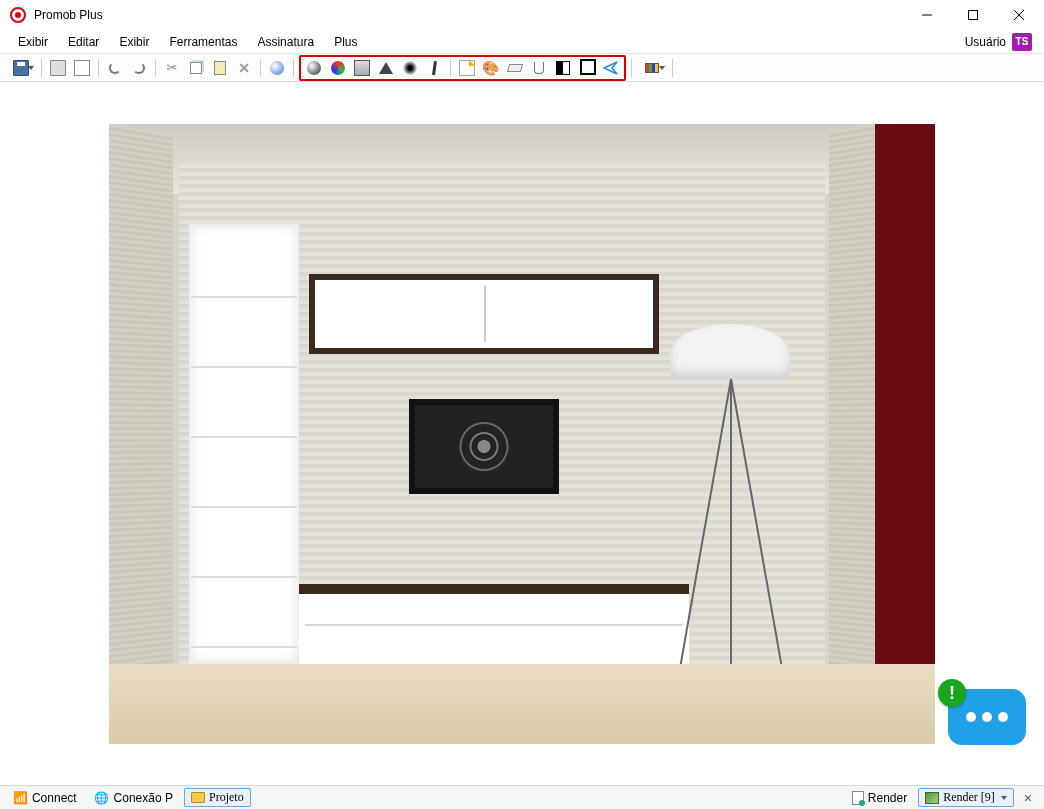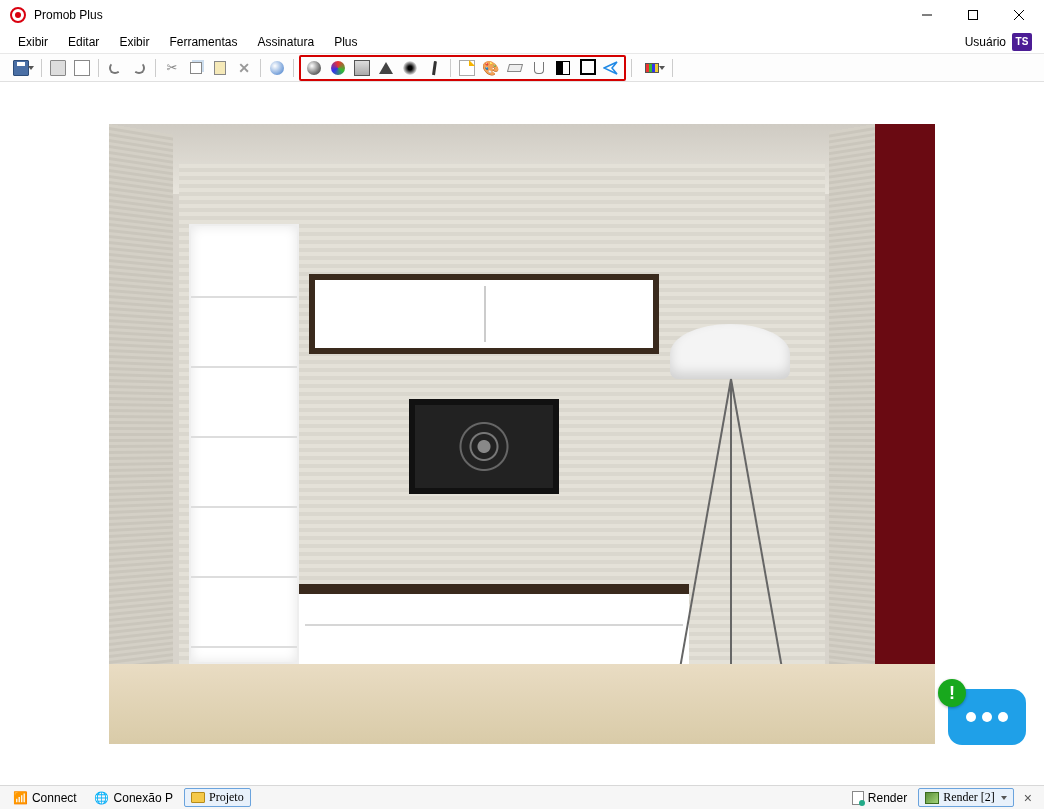--- a/index.html
+++ b/index.html
@@ -10,21 +10,21 @@
 .titlebar .app-icon { width: 16px; height: 16px; border-radius: 50%; border: 2px solid #d9000f; display: flex; align-items: center; justify-content: center; margin-right: 8px; }
 .titlebar .app-icon::after { content: ""; width: 6px; height: 6px; border-radius: 50%; background: #d9000f; }
 .titlebar .title { font-size: 12px; color: #000000; }
 .titlebar .win-controls { margin-left: auto; display: flex; }
 .titlebar .win-btn { width: 46px; height: 30px; display: flex; align-items: center; justify-content: center; cursor: pointer; }
 
 
 .menubar { height: 24px; display: flex; align-items: center; padding: 0 8px; background: #fff; border-bottom: 1px solid #e8e8e8; }
 .menubar .menu-item { padding: 3px 10px; cursor: pointer; font-size: 12px; }
 .menubar .user-area { margin-left: auto; display: flex; align-items: center; gap: 6px; padding-right: 4px; }
-.menubar .user-badge { width: 20px; height: 18px; background: #4c1d95; color: #fff; font-size: 10px; font-weight: bold; display: flex; align-items: center; justify-content: center; border-radius: 2px; }
+.menubar .user-badge { width: 20px; height: 18px; background: #a21caf; color: #fff; font-size: 10px; font-weight: bold; display: flex; align-items: center; justify-content: center; border-radius: 2px; }
 
 
 .toolbar { height: 28px; display: flex; align-items: center; padding: 0 6px; background: #fdfdfd; border-bottom: 1px solid #e0e0e0; gap: 2px; }
 .toolbar .tbtn { width: 22px; height: 22px; display: flex; align-items: center; justify-content: center; cursor: pointer; border-radius: 2px; position: relative; }
 .toolbar .tbtn.dd { width: 30px; }
 .toolbar .tbtn.dd::after { content: ""; position: absolute; right: 2px; top: 50%; transform: translateY(-50%); border-left: 3px solid transparent; border-right: 3px solid transparent; border-top: 4px solid #555; }
 .toolbar .sep { width: 1px; height: 18px; background: #ccc; margin: 0 3px; }
 .toolbar .highlight-box { border: 2px solid #d40000; border-radius: 2px; display: flex; align-items: center; padding: 0 2px; gap: 2px; height: 26px; }
 
 
@@ -279,17 +279,17 @@
     <span class="ic-folder"></span>
     <span>Projeto</span>
   </div>
   <div class="spacer"></div>
   <div class="sbtn">
     <span class="ic-test"></span>
     <span>Render</span>
   </div>
   <div class="sbtn active">
     <span class="ic-render"></span>
-    <span>Render [2]</span>
+    <span>Render [9]</span>
     <span class="dd-caret"></span>
   </div>
   <span class="close-x">×</span>
 </div>
 
 </body></html>

